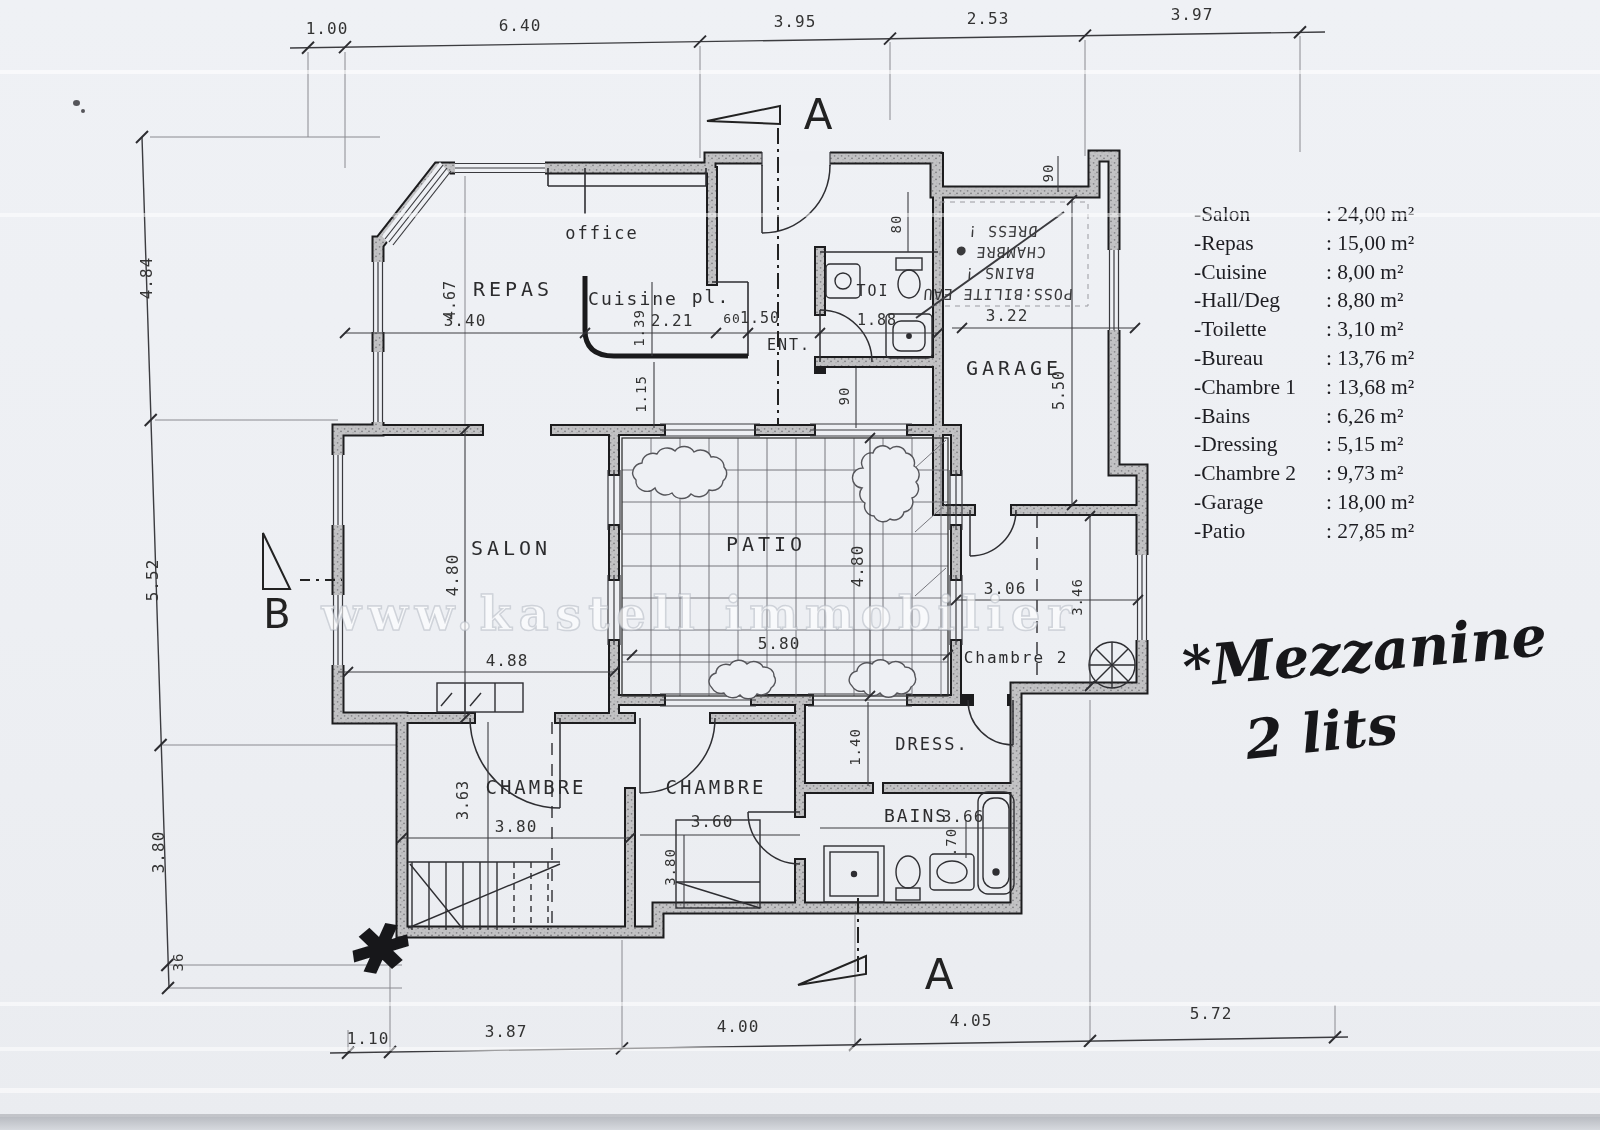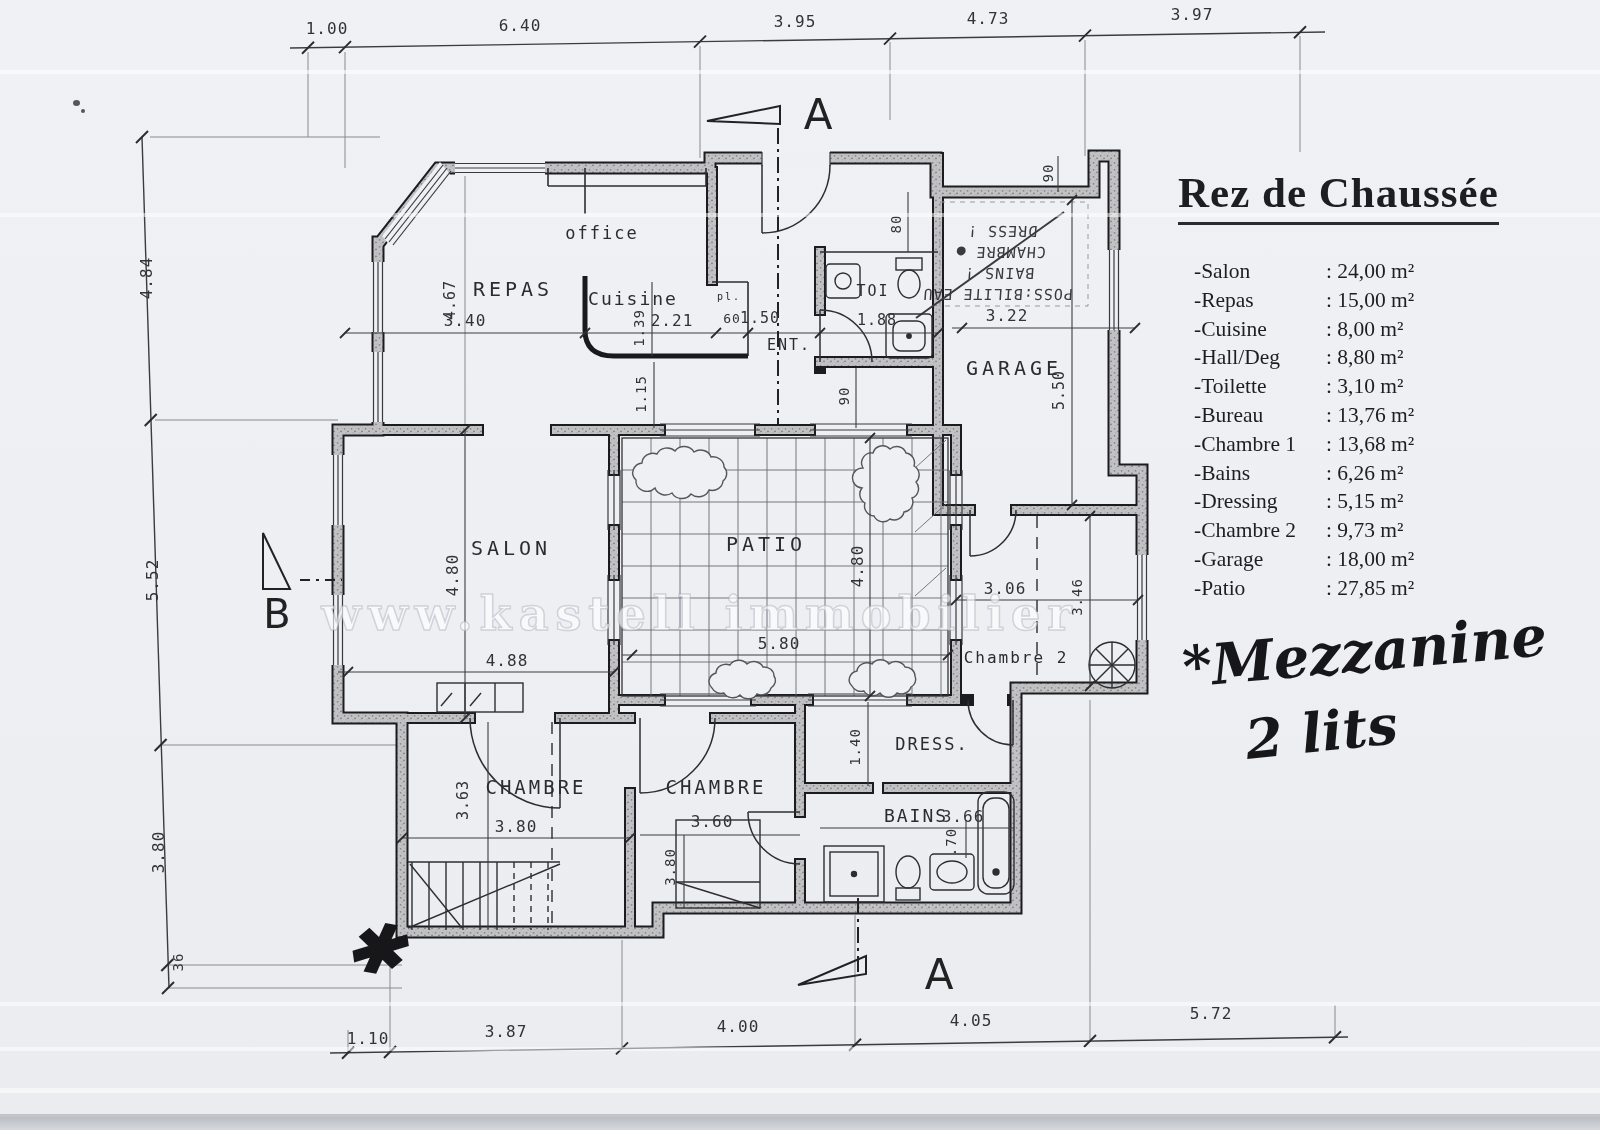--- a/index.html
+++ b/index.html
@@ -357,21 +357,21 @@
     <polygon points="263,533 290,589 263,589"></polygon>
     <line x1="300" y1="580" x2="342" y2="580" stroke-dasharray="10 6 3 6"></line>
   </g>
 </svg>
 
 <div class="wm-url" style="left:700px;top:614px;">www.kastell immobilier</div>
 
 <span class="lbl" style="left:602px;top:233px;font-size:17px;">office</span>
 <span class="lbl" style="left:513px;top:289px;font-size:20px;letter-spacing:4px;">REPAS</span>
 <span class="lbl" style="left:633px;top:298px;font-size:18px;">Cuisine</span>
-<span class="lbl" style="left:729px;top:296px;font-size:10px;">pl.</span>
+<span class="lbl" style="left:711px;top:296px;font-size:18px;">pl.</span>
 <span class="lbl" style="left:789px;top:345px;font-size:15px;">ENT.</span>
 <span class="lbl" style="left:873px;top:291px;font-size:15px;">TOI</span>
 <span class="lbl" style="left:511px;top:548px;font-size:20px;letter-spacing:4px;">SALON</span>
 <span class="lbl" style="left:766px;top:544px;font-size:20px;letter-spacing:4px;">PATIO</span>
 <span class="lbl" style="left:1014px;top:368px;font-size:20px;letter-spacing:4px;">GARAGE</span>
 <span class="lbl" style="left:1016px;top:657px;font-size:16px;">Chambre 2</span>
 <span class="lbl" style="left:536px;top:787px;font-size:19px;letter-spacing:3px;">CHAMBRE</span>
 <span class="lbl" style="left:716px;top:787px;font-size:19px;letter-spacing:3px;">CHAMBRE</span>
 <span class="lbl" style="left:884px;top:815px;font-size:18px;letter-spacing:2px;margin-left:32px;">BAINS</span>
 <span class="lbl" style="left:932px;top:744px;font-size:17px;letter-spacing:2px;">DRESS.</span>
@@ -406,38 +406,37 @@
 <span class="lbl dim" style="left:963px;top:816px;font-size:16px;">3.66</span>
 <span class="lbl dim rot" style="left:951px;top:842px;font-size:14px;">.70</span>
 <span class="lbl dim rot" style="left:463px;top:800px;font-size:15px;">3.63</span>
 <span class="lbl dim" style="left:516px;top:826px;font-size:16px;">3.80</span>
 <span class="lbl dim" style="left:712px;top:821px;font-size:16px;">3.60</span>
 <span class="lbl dim rot" style="left:670px;top:867px;font-size:14px;">3.80</span>
 
 <span class="lbl dim" style="left:327px;top:28px;font-size:16px;">1.00</span>
 <span class="lbl dim" style="left:520px;top:25px;font-size:16px;">6.40</span>
 <span class="lbl dim" style="left:795px;top:21px;font-size:16px;">3.95</span>
-<span class="lbl dim" style="left:988px;top:18px;font-size:16px;">4.73</span>
+<span class="lbl dim" style="left:988px;top:18px;font-size:16px;">2.53</span>
 <span class="lbl dim" style="left:1192px;top:14px;font-size:16px;">3.97</span>
 <span class="lbl dim rot" style="left:146px;top:278px;font-size:16px;">4.84</span>
 <span class="lbl dim rot" style="left:152px;top:580px;font-size:16px;">5.52</span>
 <span class="lbl dim rot" style="left:158px;top:852px;font-size:16px;">3.80</span>
 <span class="lbl dim rot" style="left:178px;top:962px;font-size:14px;">36</span>
 <span class="lbl dim" style="left:368px;top:1038px;font-size:16px;">1.10</span>
 <span class="lbl dim" style="left:506px;top:1031px;font-size:16px;">3.87</span>
 <span class="lbl dim" style="left:738px;top:1026px;font-size:16px;">4.00</span>
 <span class="lbl dim" style="left:971px;top:1020px;font-size:16px;">4.05</span>
 <span class="lbl dim" style="left:1211px;top:1013px;font-size:16px;">5.72</span>
 
 <span class="lbl sec" style="left:818px;top:114px;font-size:42px;">A</span>
 <span class="lbl sec" style="left:939px;top:974px;font-size:42px;">A</span>
 <span class="lbl sec" style="left:277px;top:614px;font-size:40px;">B</span>
 
 <div class="legend">
-  <div class="ttl">Rez de Chaussée</div>
   <div class="lrows">
     <div class="lrow">
           <span class="lname">-Salon</span>
           <span>: 24,00 m²</span>
         </div>
     <div class="lrow">
           <span class="lname">-Repas</span>
           <span>: 15,00 m²</span>
         </div>
     <div class="lrow">

